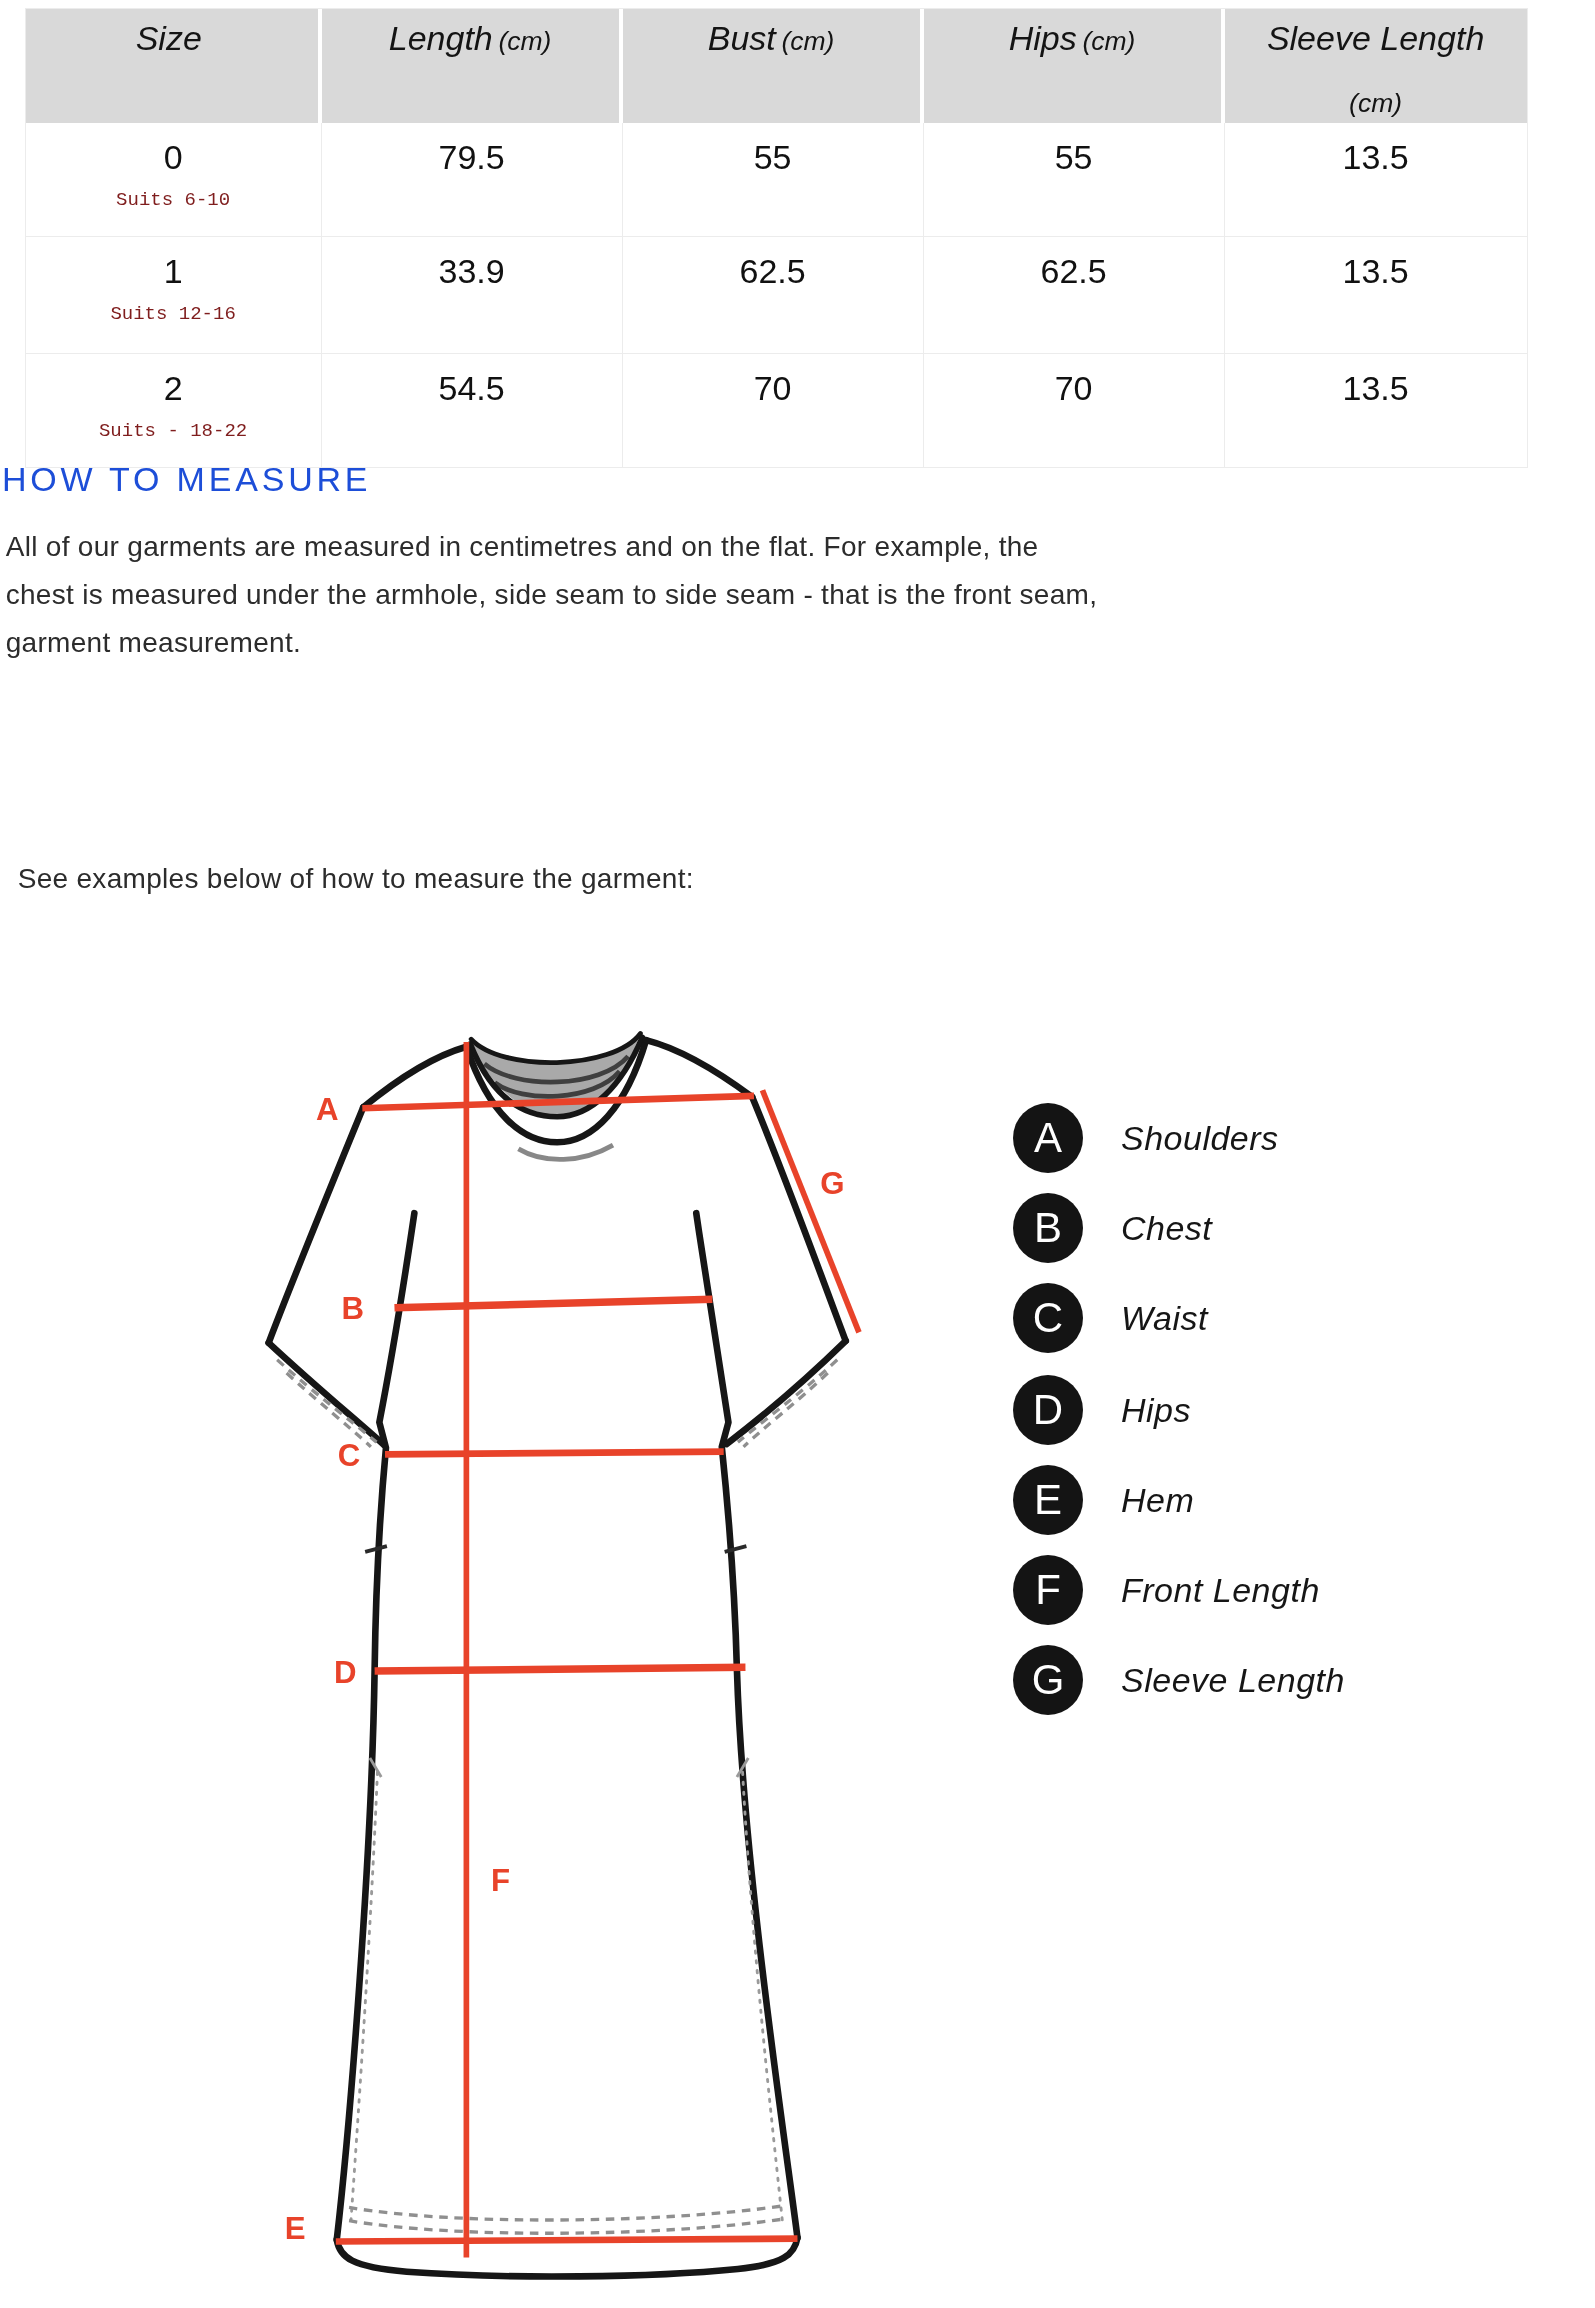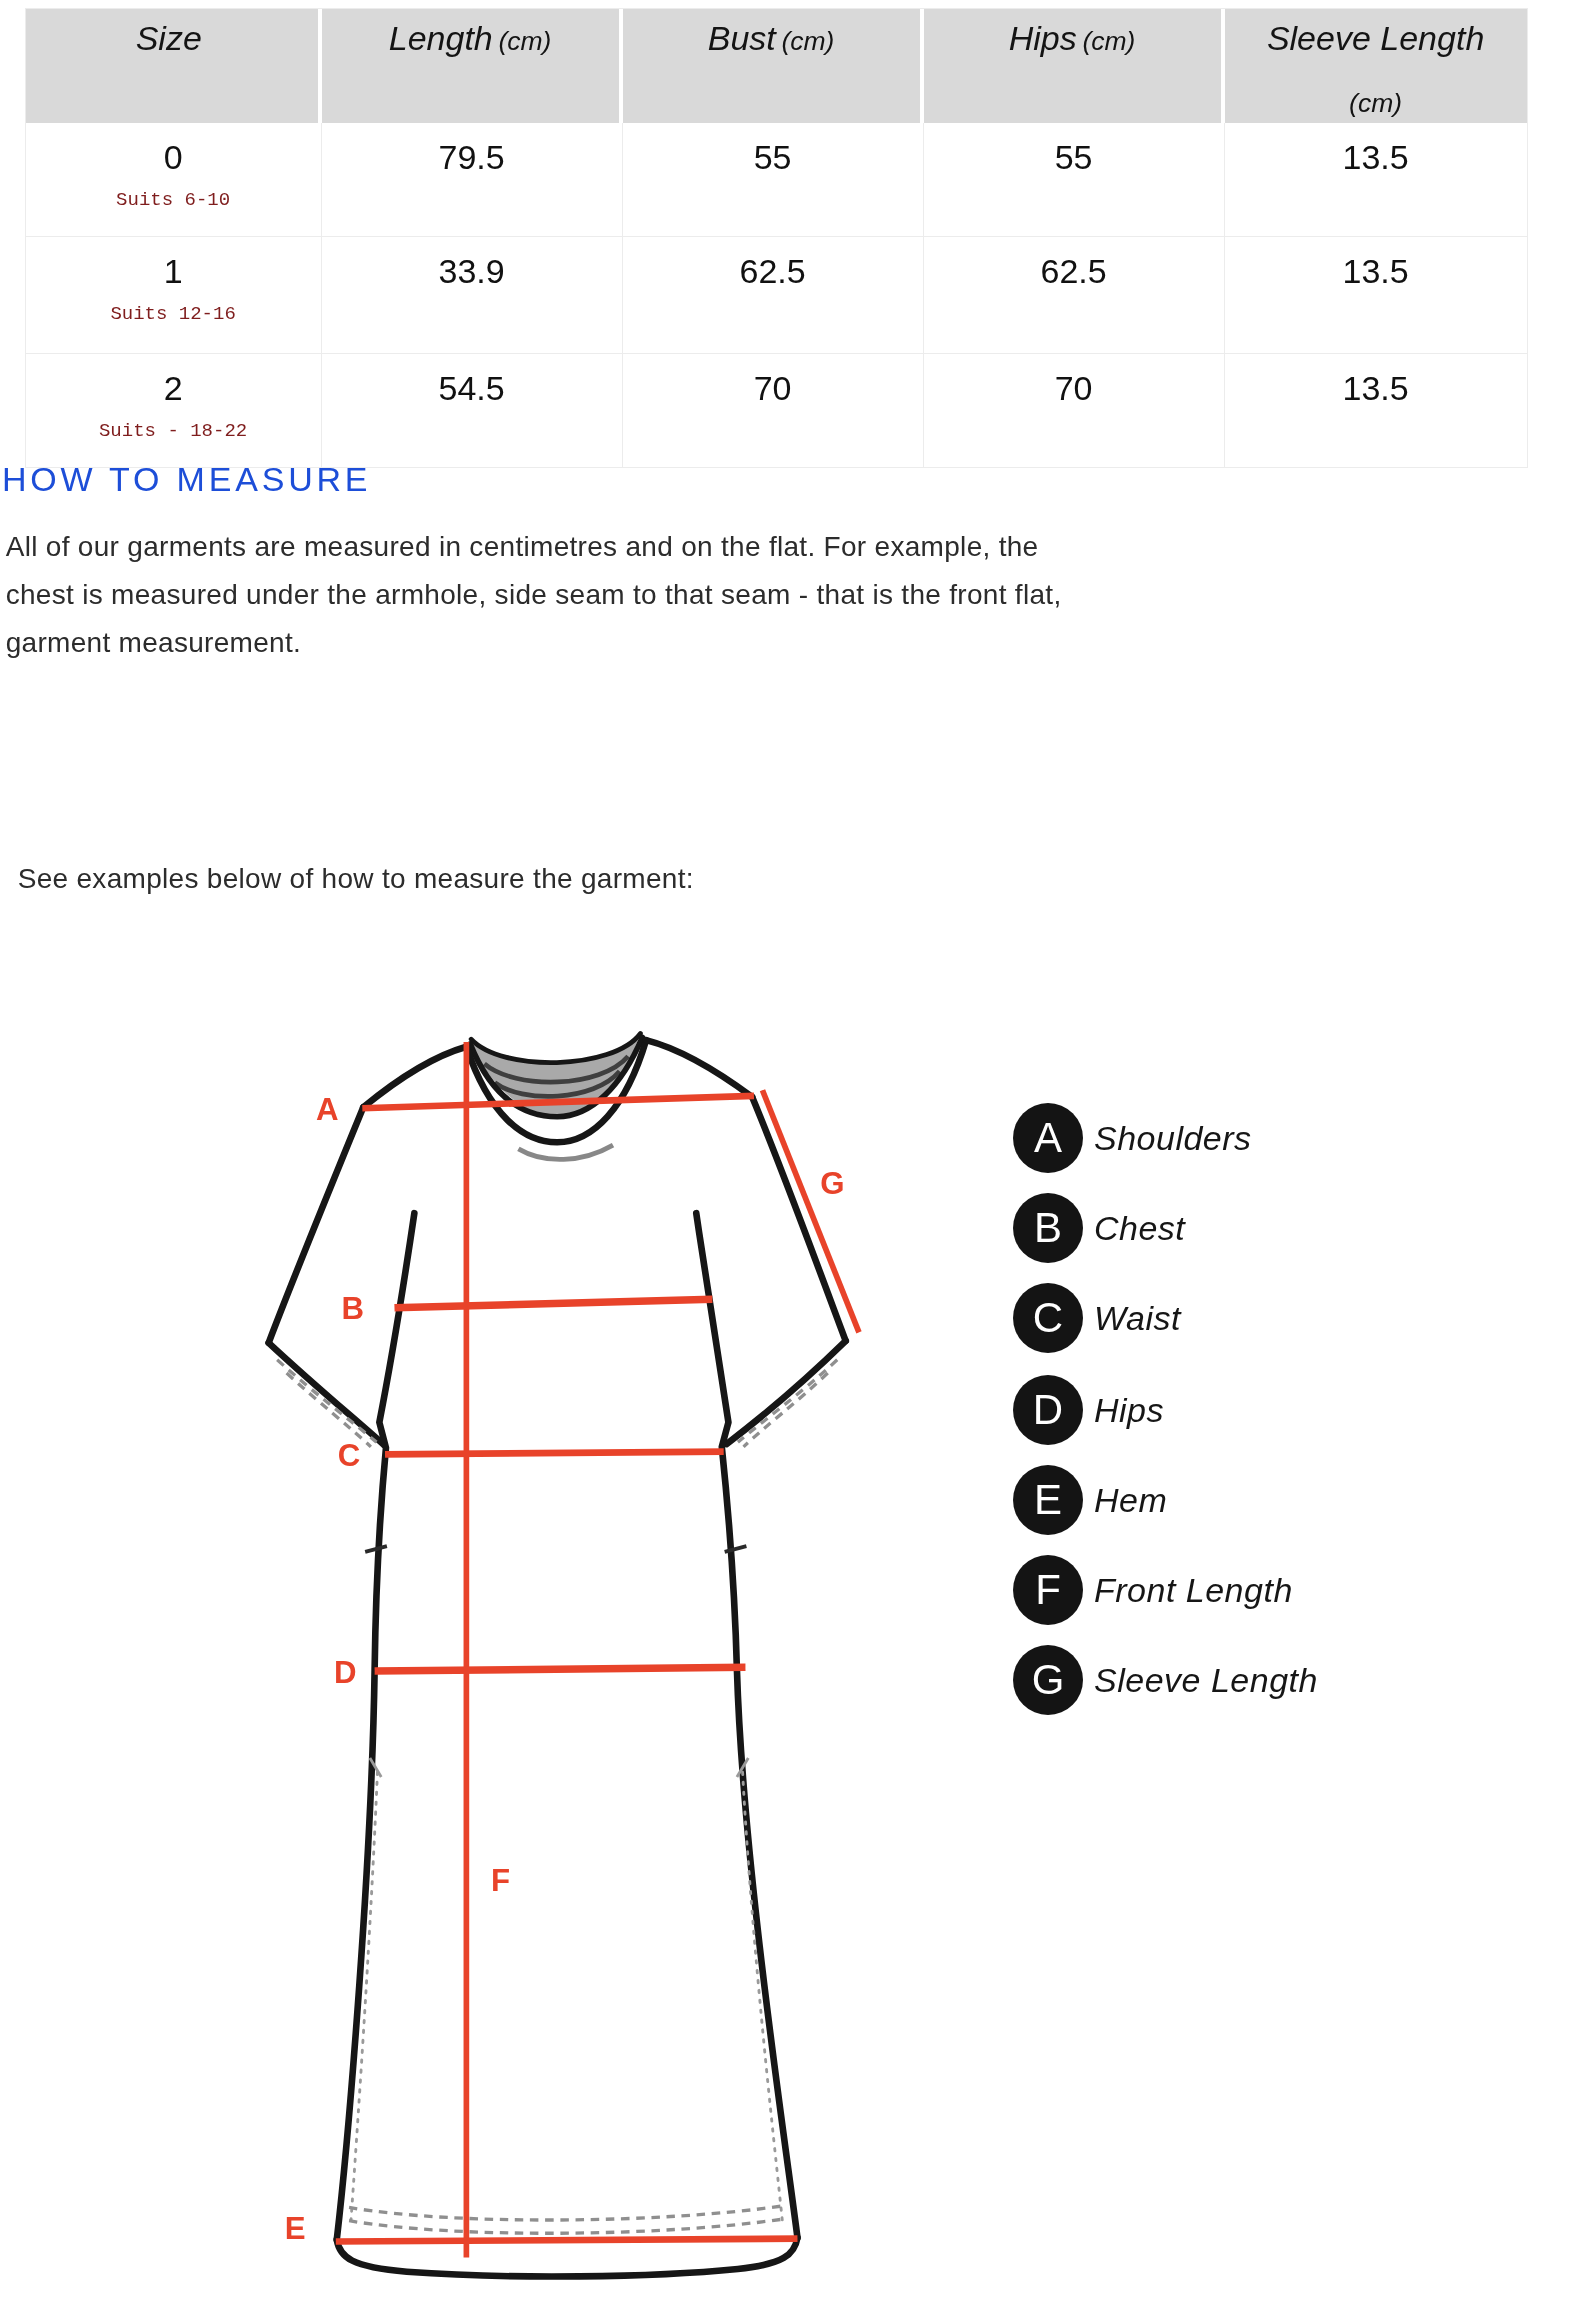--- a/index.html
+++ b/index.html
@@ -28,21 +28,21 @@
     font-weight:400;color:#1d4ed8;}
   .para{position:absolute;left:5.7px;width:1173px;font-size:28px;line-height:48px;
     letter-spacing:0.3px;color:#2c2c2c;white-space:pre-line;}
   .para.p1{top:523px;} .para.p2{top:715px;} .para.p3{top:855px;margin-left:12px;}
 
   
   .legend-item{position:absolute;left:1013px;height:70px;display:flex;align-items:center;}
   .legend-circle{width:70px;height:70px;border-radius:50%;background:#141414;color:#fff;
     display:flex;align-items:center;justify-content:center;font-size:42px;font-weight:400;
     flex:0 0 auto;}
-  .legend-label{margin-left:11px;font-style:italic;font-size:34px;color:#161616;
+  .legend-label{margin-left:38px;font-style:italic;font-size:34px;color:#161616;
     letter-spacing:0.5px;white-space:nowrap;}
 
   
   .diagram{position:absolute;left:0;top:984px;}
   .k{stroke:var(--outline,#161616);fill:none;stroke-linecap:round;stroke-linejoin:round;}
   .r{stroke:var(--accent,#e8432a);fill:none;stroke-linecap:butt;}
   .d{stroke:var(--stitch_gray,#8f8f8f);fill:none;stroke-dasharray:9 7;}
   .dot{stroke:#9a9a9a;fill:none;stroke-dasharray:2.5 8;stroke-linecap:round;}
   .collar-gray{fill:var(--collar_gray,#a9a9a9);stroke:none;}
   .stripe{stroke:#3f3f3f;fill:none;}
@@ -137,21 +137,21 @@
           </td>
         <td>
             <div class="cell-val">13.5</div>
           </td>
       </tr>
     </tbody>
   </table>
 
   <div class="how-heading">HOW TO MEASURE</div>
   <div class="para p1">All of our garments are measured in centimetres and on the flat. For example, the
-chest is measured under the armhole, side seam to that seam - that is the front flat,
+chest is measured under the armhole, side seam to side seam - that is the front seam,
 garment measurement.</div>
   <div class="para p3">See examples below of how to measure the garment:</div>
 
   <div class="legend-item" style="top:1103px">
     <div class="legend-circle">A</div>
     <div class="legend-label">Shoulders</div>
   </div>
   <div class="legend-item" style="top:1193px">
     <div class="legend-circle">B</div>
     <div class="legend-label">Chest</div>

